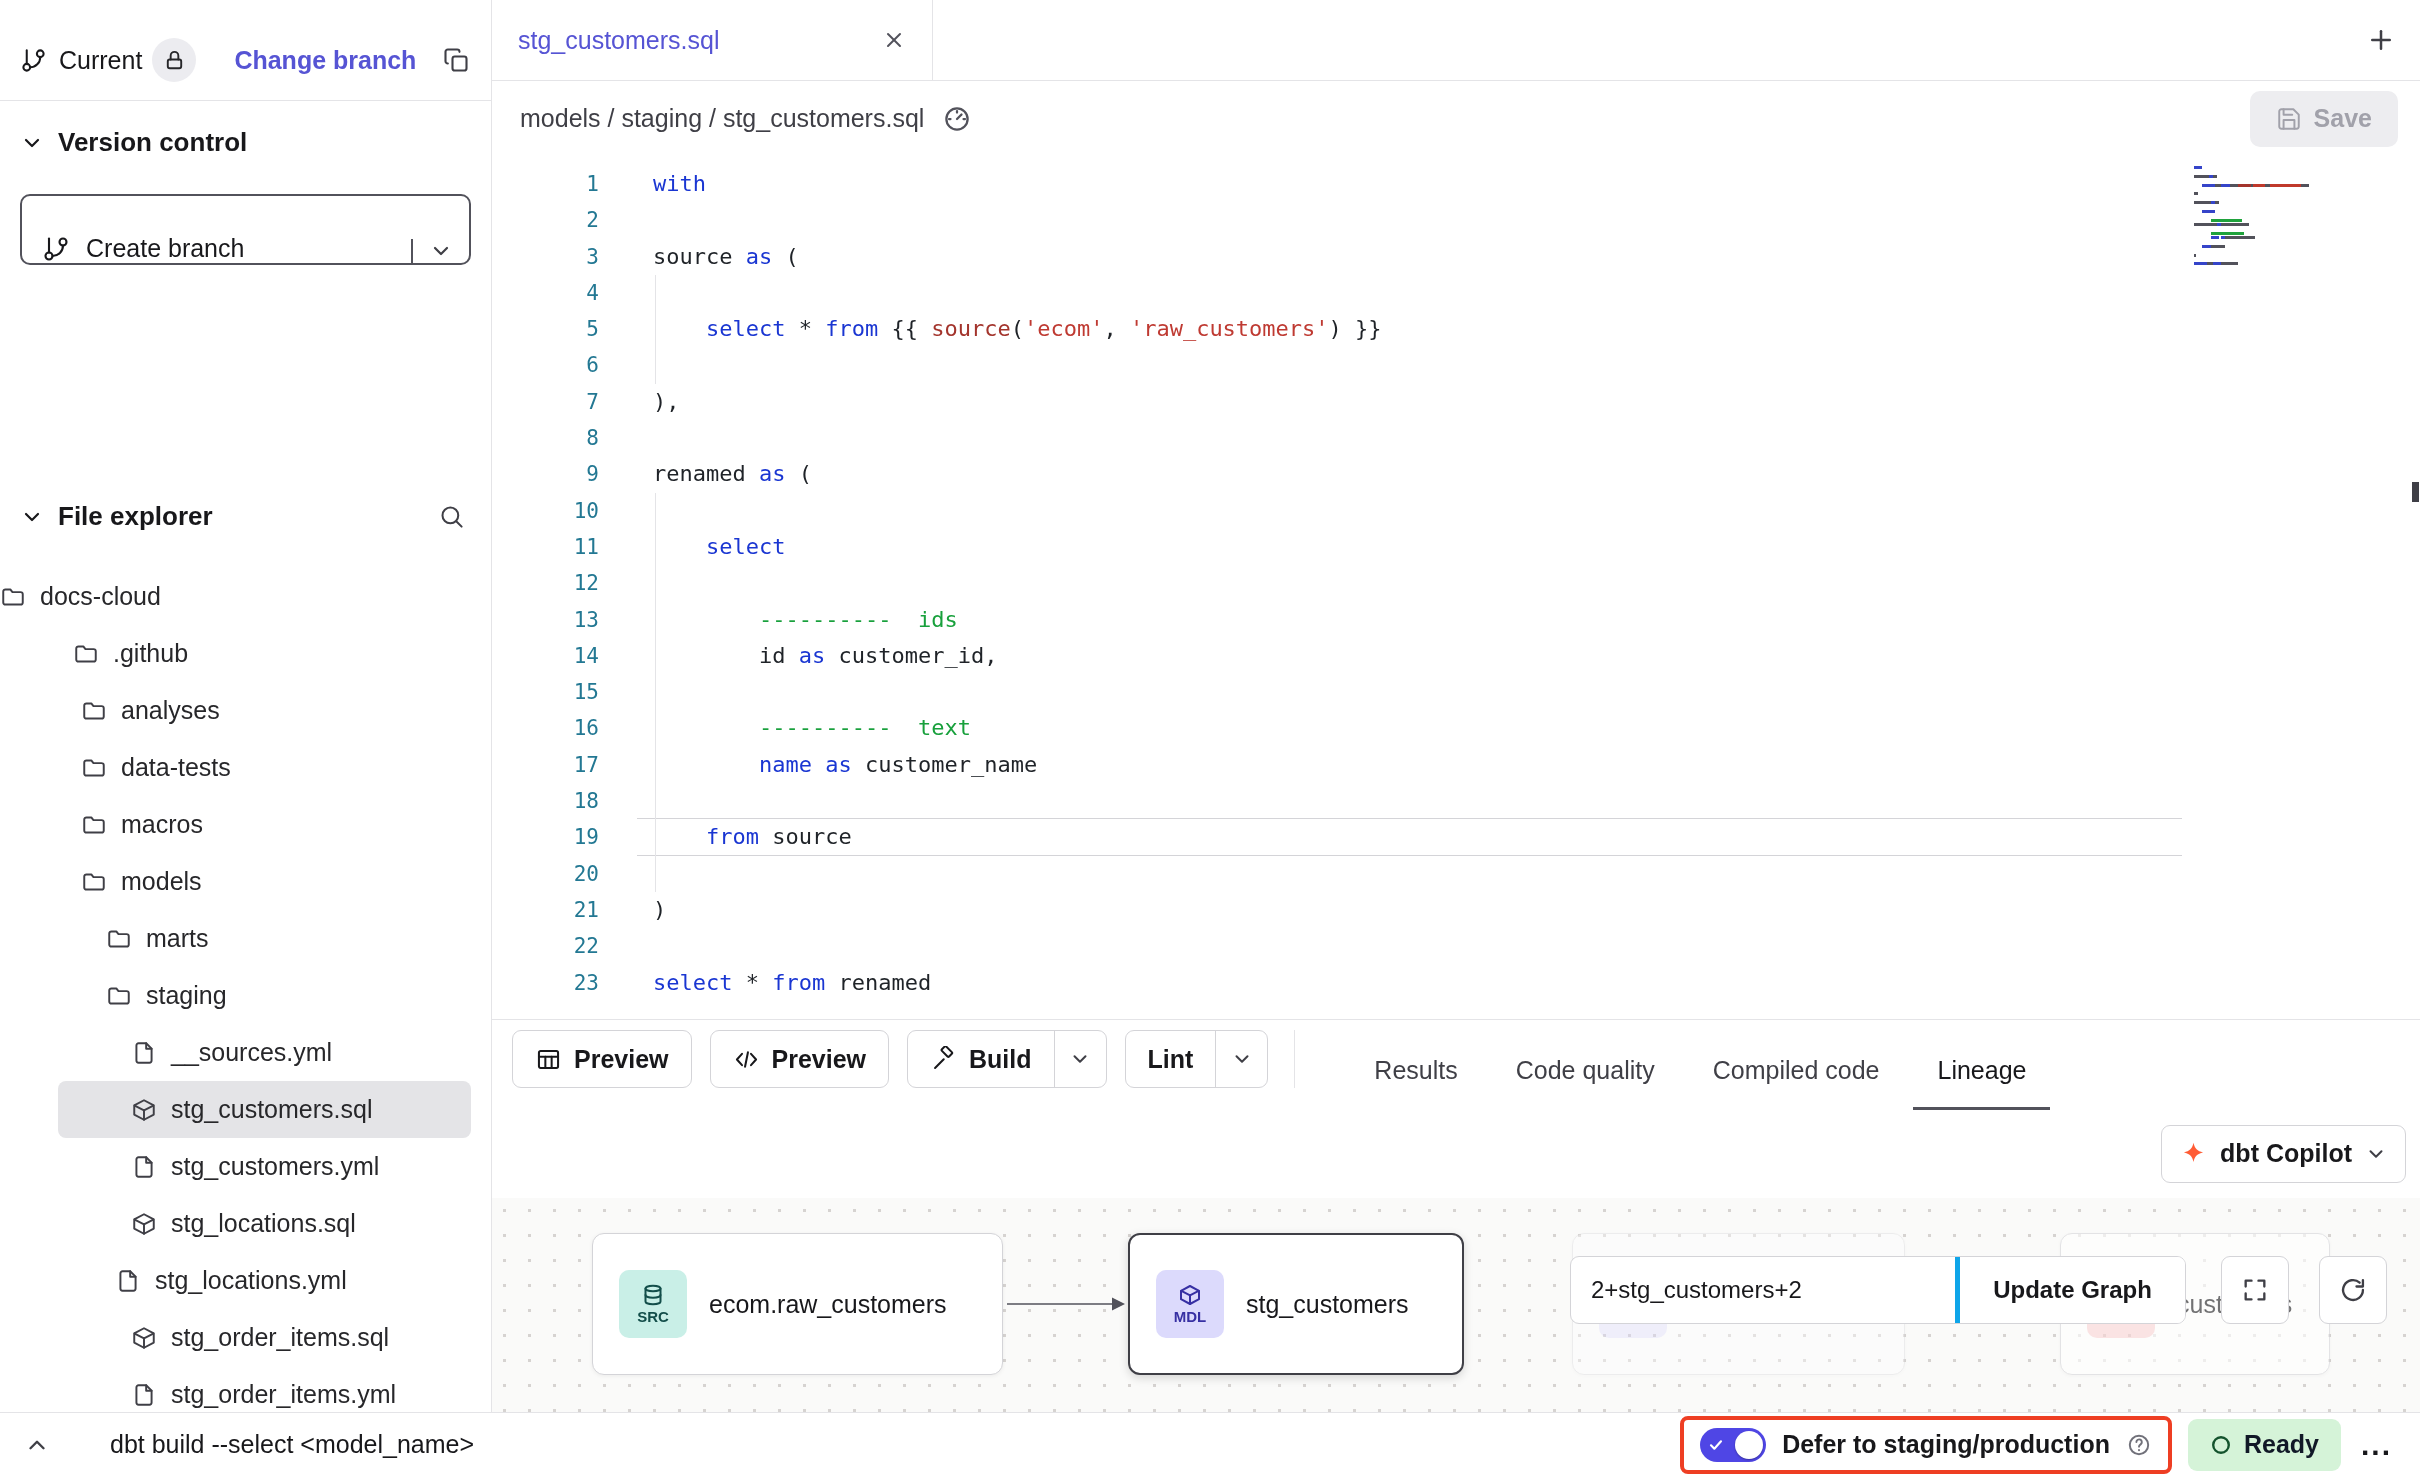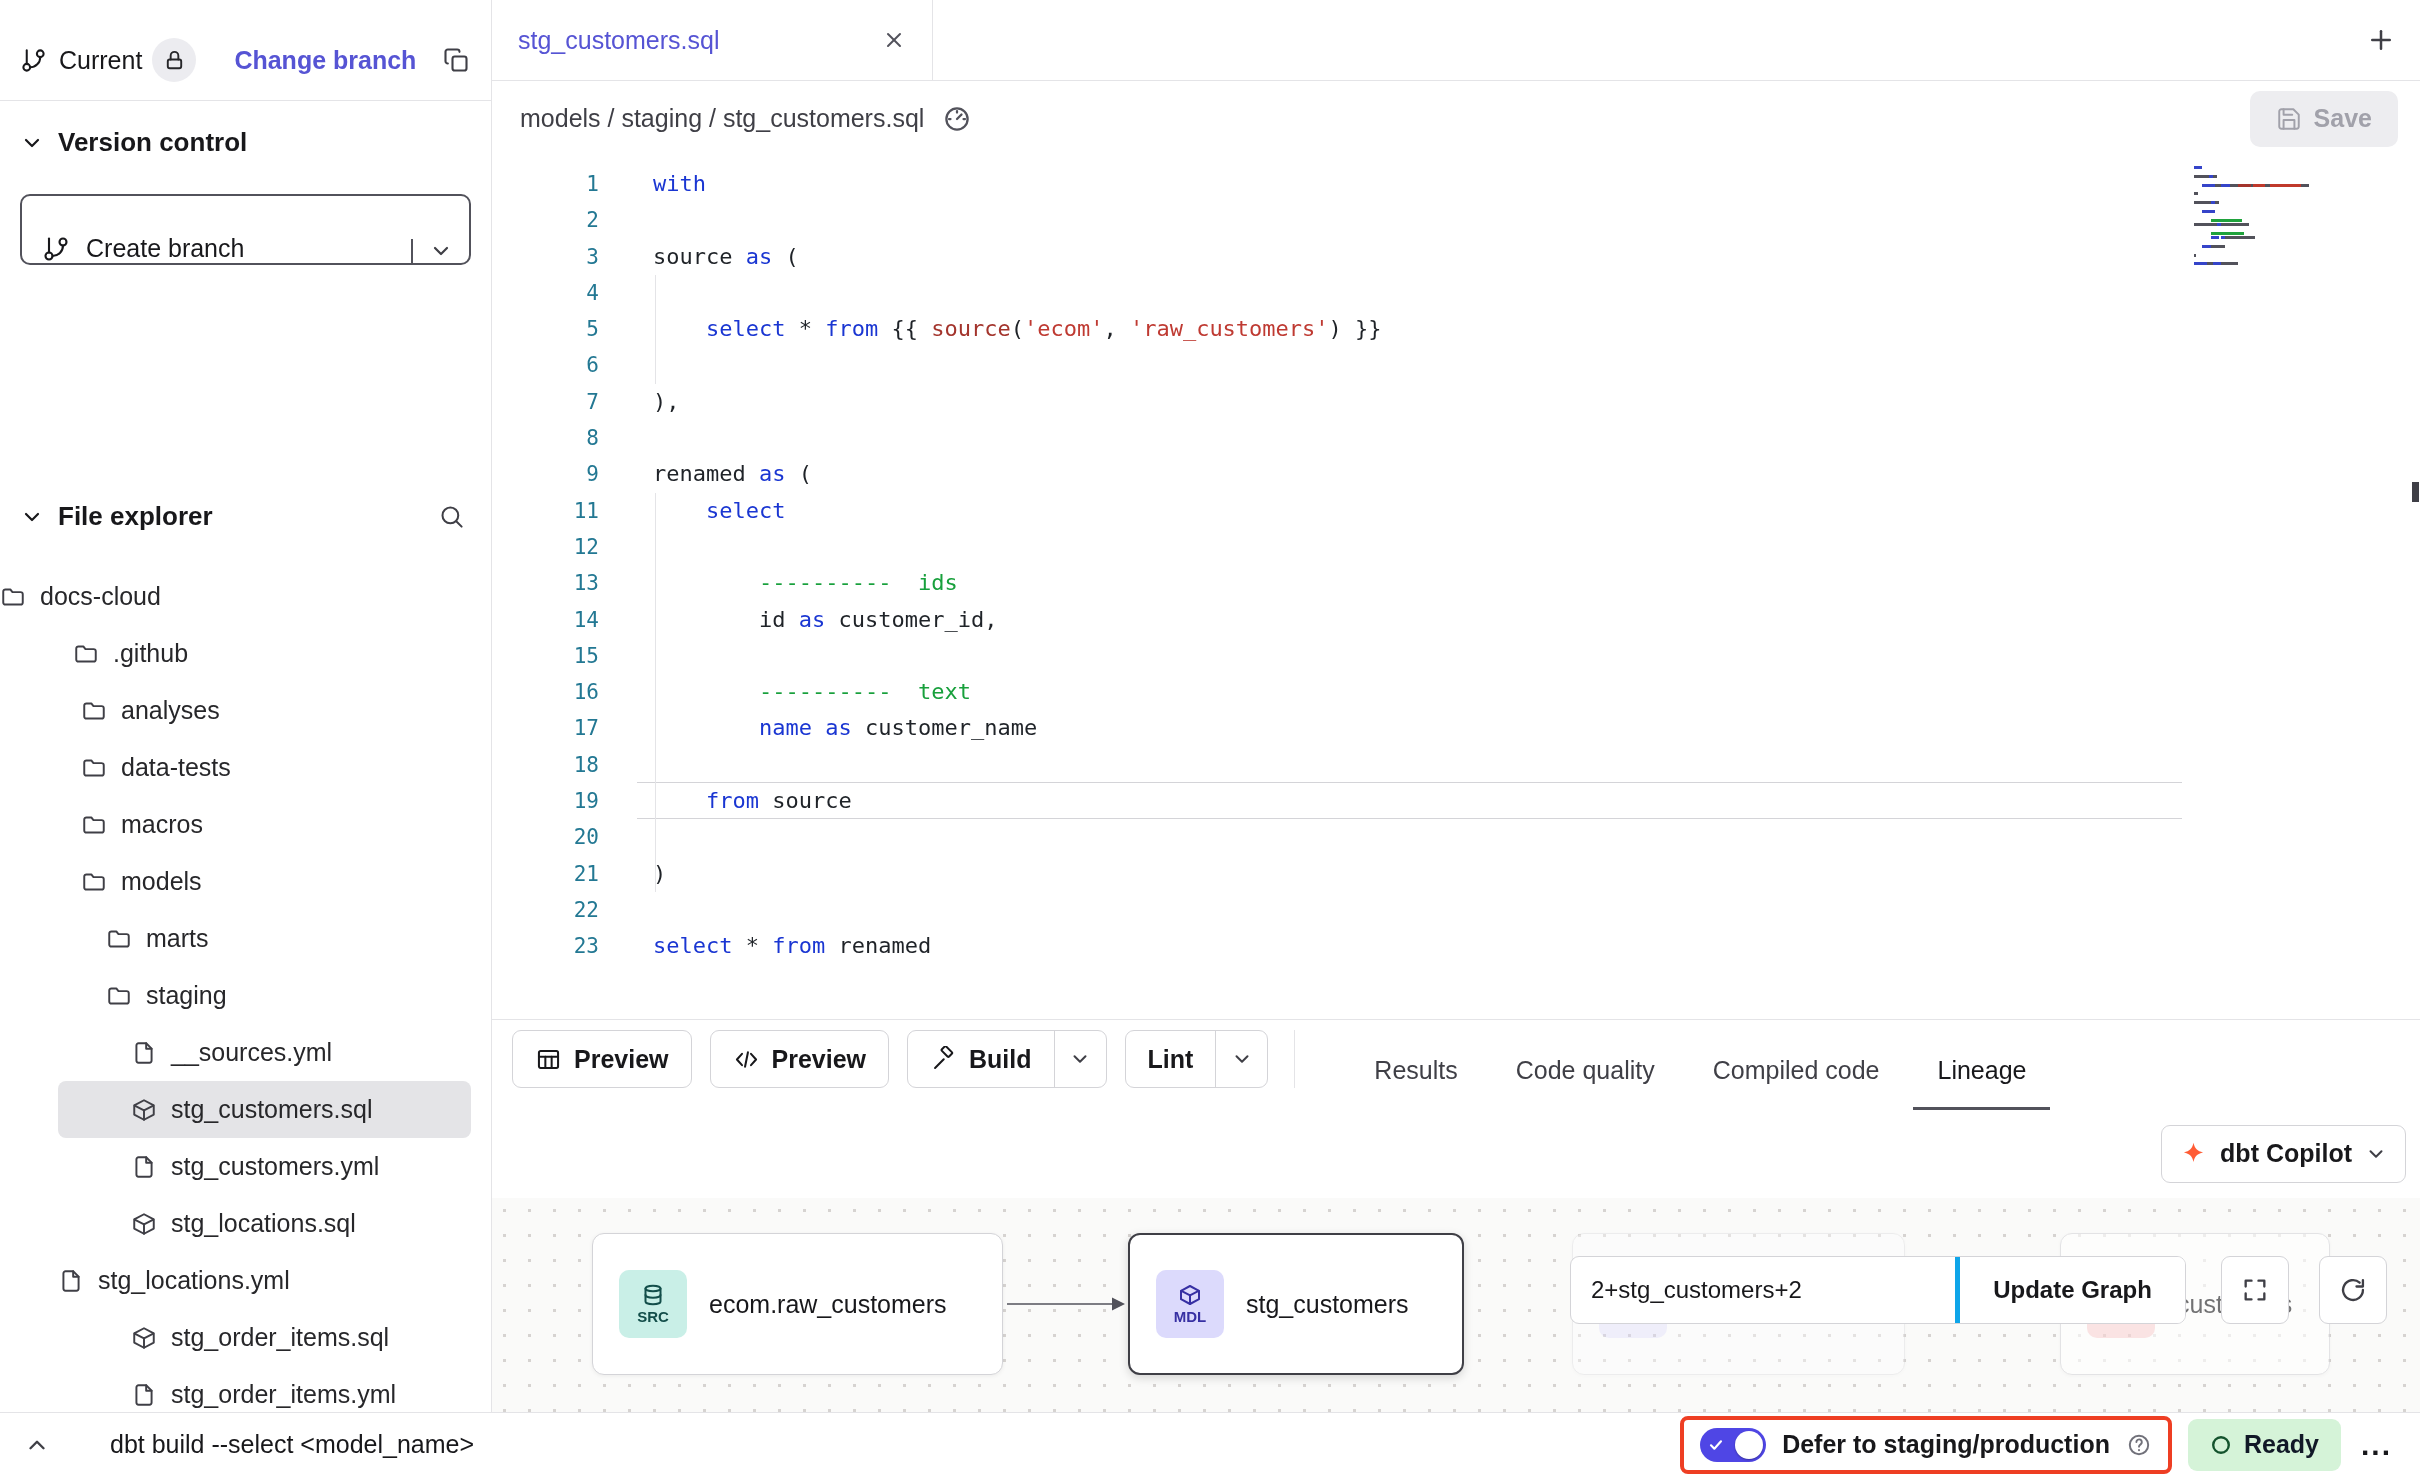--- a/index.html
+++ b/index.html
@@ -270,21 +270,21 @@
       <div class="tree-row" style="padding-left:131px">
     <span class="icon">
           <svg width="26" height="26" viewBox="0 0 24 24" fill="none" stroke="currentColor" stroke-width="1.8" stroke-linecap="round" stroke-linejoin="round">
             <path d="M21 16.2V7.8L12 3 3 7.8v8.4L12 21z"></path>
             <polyline points="3.4 7.9 12 12.3 20.6 7.9"></polyline>
             <line x1="12" y1="21" x2="12" y2="12.3"></line>
           </svg>
         </span>
     <span>stg_locations.sql</span>
       </div>
-      <div class="tree-row" style="padding-left:58px">
+      <div class="tree-row" style="padding-left:115px">
     <span class="icon">
           <svg width="26" height="26" viewBox="0 0 24 24" fill="none" stroke="currentColor" stroke-width="1.8" stroke-linecap="round" stroke-linejoin="round">
             <path d="M14 3H7a2 2 0 0 0-2 2v14a2 2 0 0 0 2 2h10a2 2 0 0 0 2-2V8z"></path>
             <polyline points="14 3 14 8 19 8"></polyline>
           </svg>
         </span>
     <span>stg_locations.yml</span>
       </div>
       <div class="tree-row" style="padding-left:131px">
     <span class="icon">
@@ -373,20 +373,23 @@
     <span class="lc"></span></div>
         <div class="code-line">
     <span class="ln">7</span>
     <span class="lc"><span class="tk-pl">),</span></span></div>
         <div class="code-line">
     <span class="ln">8</span>
     <span class="lc"></span></div>
         <div class="code-line">
     <span class="ln">9</span>
     <span class="lc"><span class="tk-pl">renamed </span><span class="tk-kw">as</span><span class="tk-pl"> (</span></span></div>
+        <div class="code-line">
+    <span class="ln">10</span>
+    <span class="lc"></span></div>
         <div class="code-line">
     <span class="ln">11</span>
     <span class="lc"><span class="tk-pl">    </span><span class="tk-kw">select</span></span></div>
         <div class="code-line">
     <span class="ln">12</span>
     <span class="lc"></span></div>
         <div class="code-line">
     <span class="ln">13</span>
     <span class="lc"><span class="tk-pl">        </span><span class="tk-com">----------  ids</span></span></div>
         <div class="code-line">

